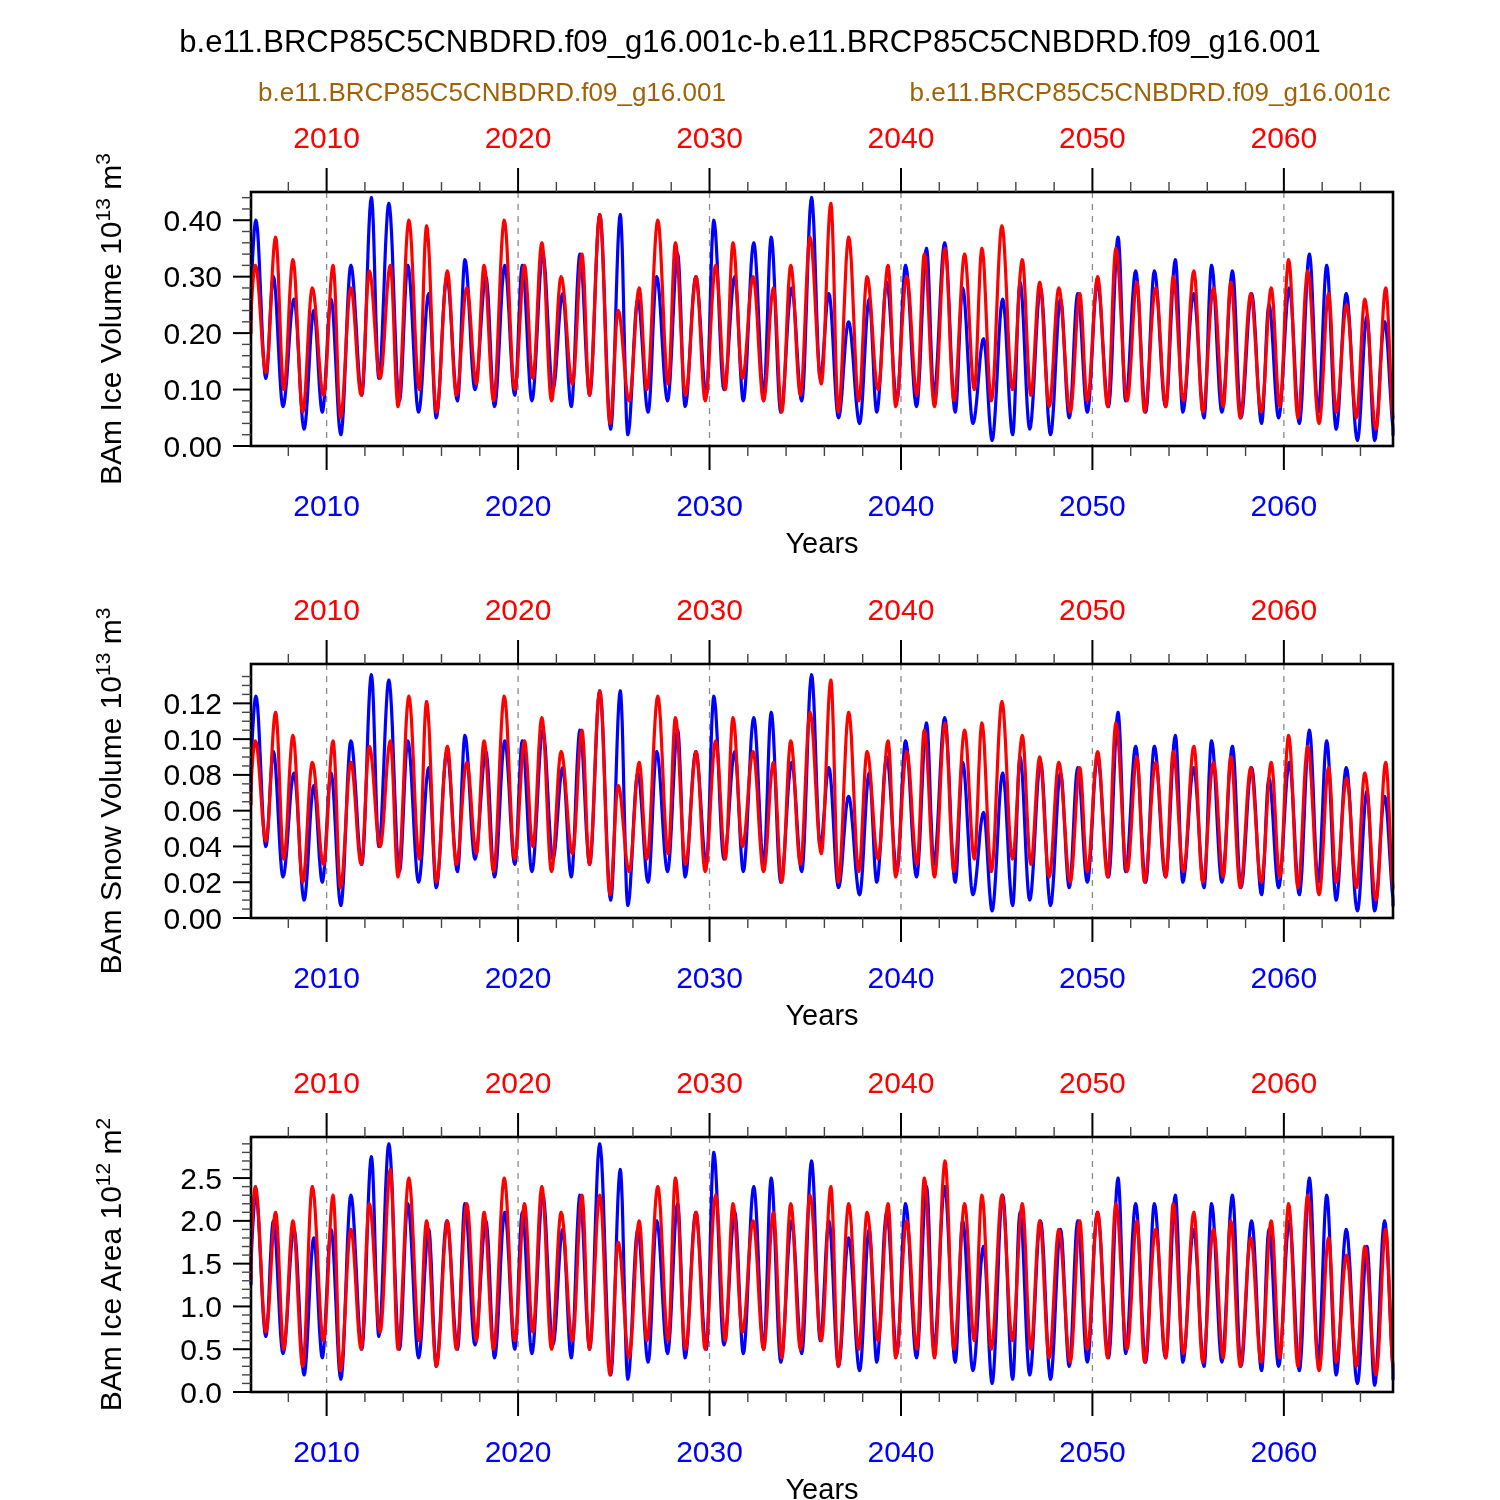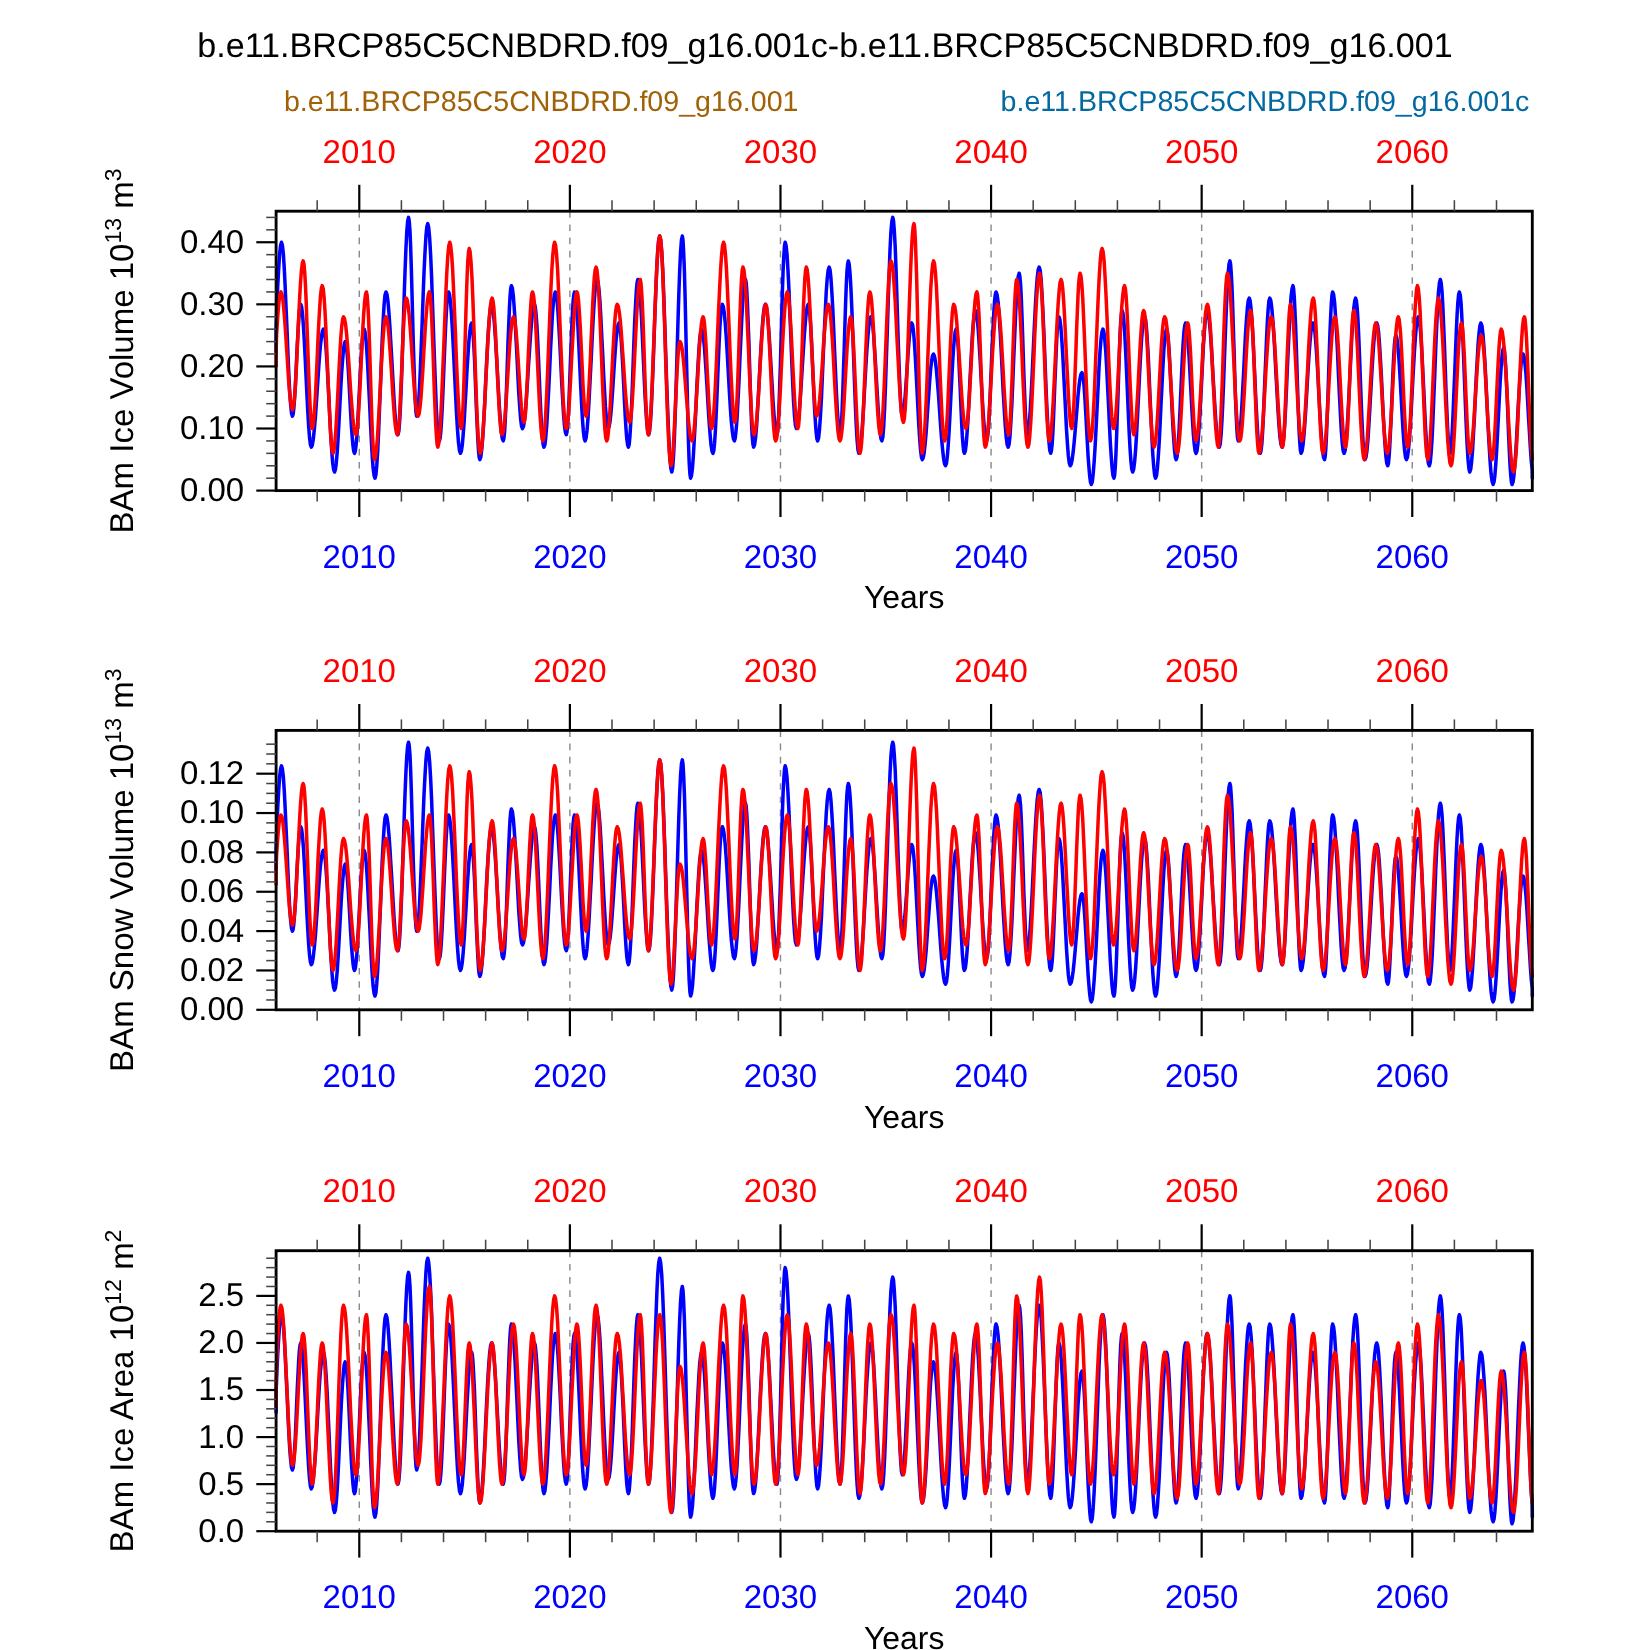--- a/index.html
+++ b/index.html
@@ -3,21 +3,21 @@
 <meta charset="utf-8">
 <style>
   html,body{margin:0;padding:0;background:#ffffff;}
   body{width:1500px;height:1500px;position:relative;overflow:hidden;
        font-family:"Liberation Sans","DejaVu Sans",sans-serif;}
   .fig-title{position:absolute;top:24px;left:750px;transform:translateX(-50%);
        font-size:31px;color:#000;white-space:nowrap;text-align:center;}
   .legend-label{position:absolute;top:77px;transform:translateX(-50%);
        font-size:26px;white-space:nowrap;}
   .legend-red{left:492px;color:#a16207;}
-  .legend-blue{left:1150px;color:#0369a1;}
+  .legend-blue{left:1150px;color:#a16207;}
   svg{position:absolute;left:0;top:0;}
   svg text{font-family:"Liberation Sans","DejaVu Sans",sans-serif;}
 </style>
 </head>
 <body>
 
 <div class="fig-title">b.e11.BRCP85C5CNBDRD.f09_g16.001c-b.e11.BRCP85C5CNBDRD.f09_g16.001</div>
 <div class="legend-label legend-red">b.e11.BRCP85C5CNBDRD.f09_g16.001</div>
 <div class="legend-label legend-blue">b.e11.BRCP85C5CNBDRD.f09_g16.001c</div>
 

